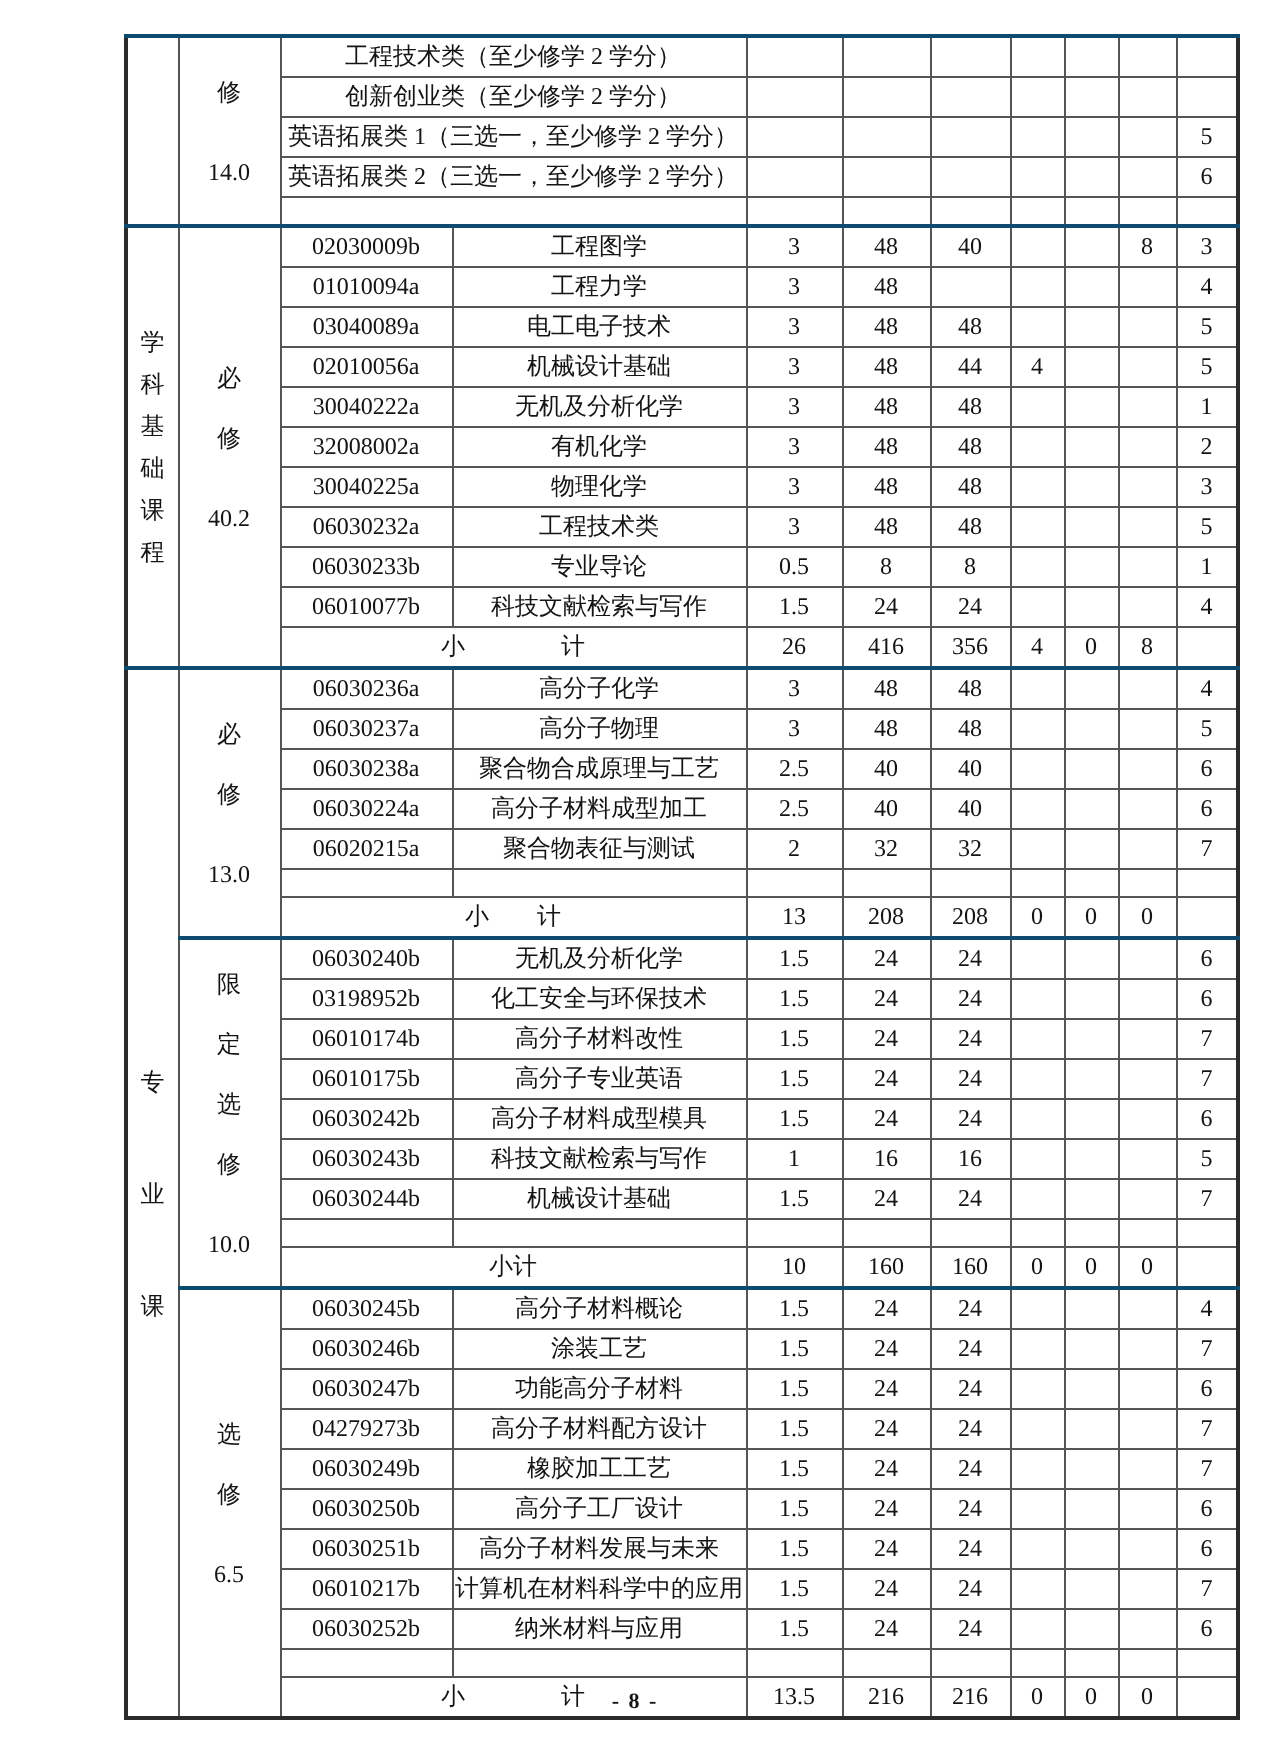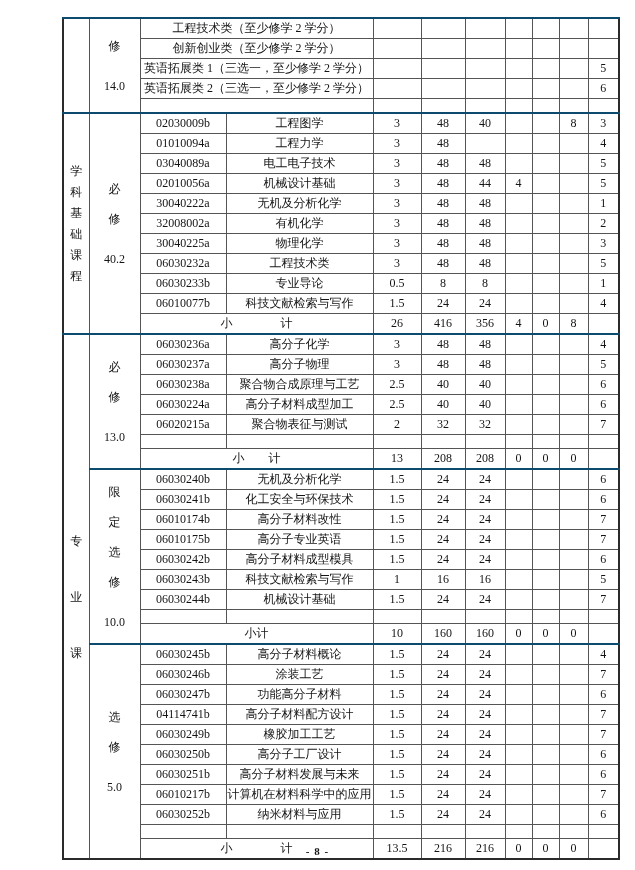--- a/index.html
+++ b/index.html
@@ -342,21 +342,21 @@
           <td class="name">无机及分析化学</td>
           <td>1.5</td>
           <td>24</td>
           <td>24</td>
           <td></td>
           <td></td>
           <td></td>
           <td>6</td>
         </tr>
         <tr>
-          <td>06030241b</td>
+          <td>03198952b</td>
           <td class="name">化工安全与环保技术</td>
           <td>1.5</td>
           <td>24</td>
           <td>24</td>
           <td></td>
           <td></td>
           <td></td>
           <td>6</td>
         </tr>
         <tr>
@@ -433,21 +433,21 @@
           <td>0</td>
           <td>0</td>
           <td>0</td>
           <td></td>
         </tr>
         <tr class="sec-start">
           <td class="vwrap" rowspan="11">
             <div class="vcell vsub">
               <span>选</span>
               <span>修</span>
-              <span class="cred">5.0</span>
+              <span class="cred">6.5</span>
             </div>
           </td>
           <td>06030245b</td>
           <td class="name">高分子材料概论</td>
           <td>1.5</td>
           <td>24</td>
           <td>24</td>
           <td></td>
           <td></td>
           <td></td>
@@ -469,21 +469,21 @@
           <td class="name">功能高分子材料</td>
           <td>1.5</td>
           <td>24</td>
           <td>24</td>
           <td></td>
           <td></td>
           <td></td>
           <td>6</td>
         </tr>
         <tr>
-          <td>04114741b</td>
+          <td>04279273b</td>
           <td class="name">高分子材料配方设计</td>
           <td>1.5</td>
           <td>24</td>
           <td>24</td>
           <td></td>
           <td></td>
           <td></td>
           <td>7</td>
         </tr>
         <tr>

